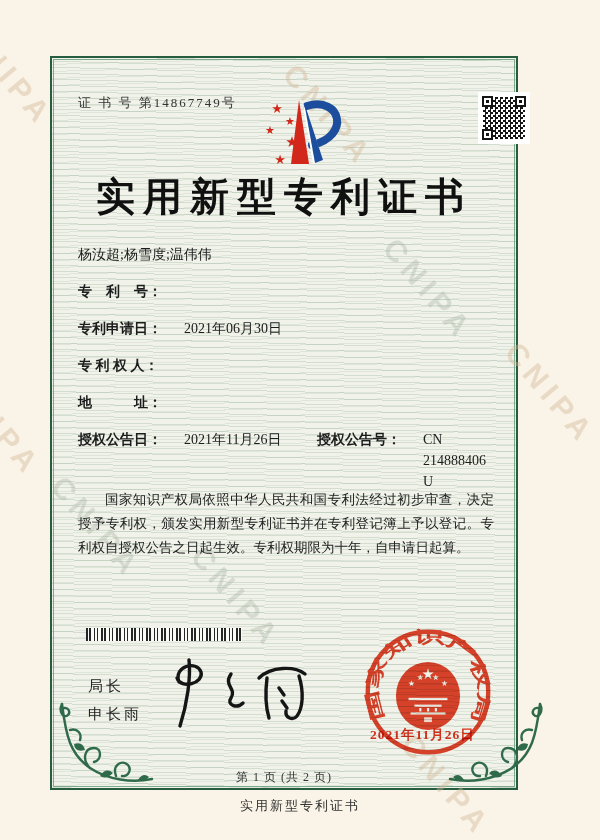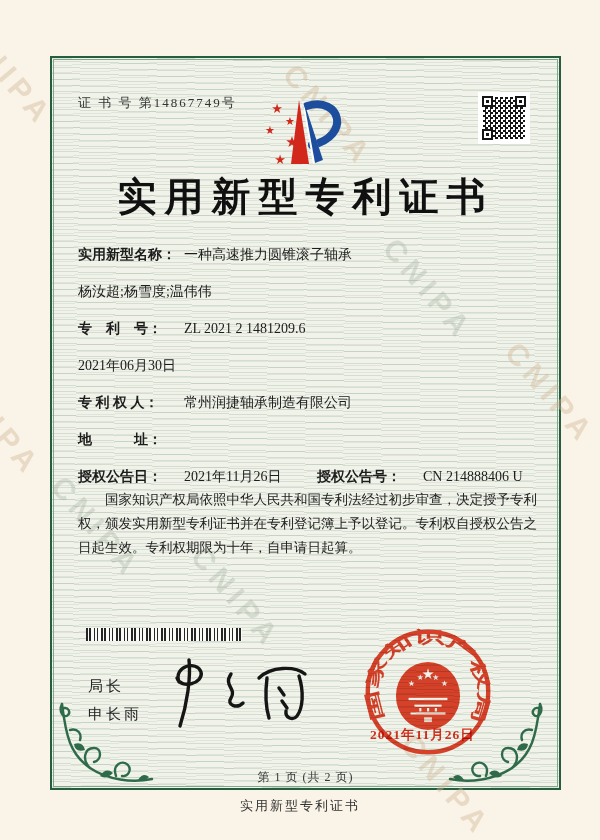--- a/index.html
+++ b/index.html
@@ -13,21 +13,21 @@
   .wm{
     position:absolute;z-index:1;pointer-events:none;
     font-family:"Liberation Sans","DejaVu Sans",sans-serif;
     font-weight:bold;font-size:30px;letter-spacing:6px;
     color:rgba(209,183,150,.42);
     transform:rotate(50deg);transform-origin:left top;white-space:nowrap;
   }
   .wm.in{color:rgba(160,172,155,.32);}
   
   .frame{
-    position:absolute;left:50px;top:56px;width:511px;height:734px;
+    position:absolute;left:50px;top:56px;width:468px;height:734px;
     box-sizing:border-box;border:2px solid #265c40;
     background-color:#f1f2e9;
     background-image:
       repeating-linear-gradient(1.5deg, rgba(125,160,135,.26) 0 1px, transparent 1px 6px),
       repeating-linear-gradient(-1.5deg, rgba(125,160,135,.16) 0 1px, transparent 1px 7px);
     padding-left: 36px;
   }
   .frame::before{
     content:'';position:absolute;inset:1px;border:1px solid #7fa98d;pointer-events:none;z-index:0;
   }
@@ -91,36 +91,31 @@
       <path d="M52,12 C86,2 96,42 57,51" stroke="#1d4e9e" stroke-width="8" fill="none" stroke-linecap="round"></path>
       <polygon points="44,6 54,70 36,70" fill="#d2281c"></polygon>
       <polygon points="47,6 68,66 58,70" fill="#ffffff"></polygon>
       <polygon points="49,8 68,66 60,69" fill="#1d4e9e"></polygon>
     </svg>
 
     <div class="title">实用新型专利证书</div>
 
     <div class="fields">
       <div class="row">
-        <span class="lab">实用新型名称：</span>
-        <span class="val">一种高速推力圆锥滚子轴承</span>
-      </div>
-      <div class="row">
         <span class="val">杨汝超;杨雪度;温伟伟</span>
       </div>
       <div class="row">
         <span class="lab">专　利　号：</span>
-        <span class="val">ZL 2021 2 1481209.6</span>
-      </div>
-      <div class="row">
+      </div>
+      <div class="row">
+        <span class="lab">专利申请日：</span>
         <span class="val">2021年06月30日</span>
       </div>
       <div class="row">
         <span class="lab">专 利 权 人：</span>
-        <span class="val">常州润捷轴承制造有限公司</span>
       </div>
       <div class="row">
         <span class="lab">地　　　址：</span>
       </div>
       <div class="row">
         <span class="lab">授权公告日：</span>
         <span class="val1">2021年11月26日</span>
         <span class="lab2">授权公告号：</span>
         <span class="val">CN 214888406 U</span>
       </div>

